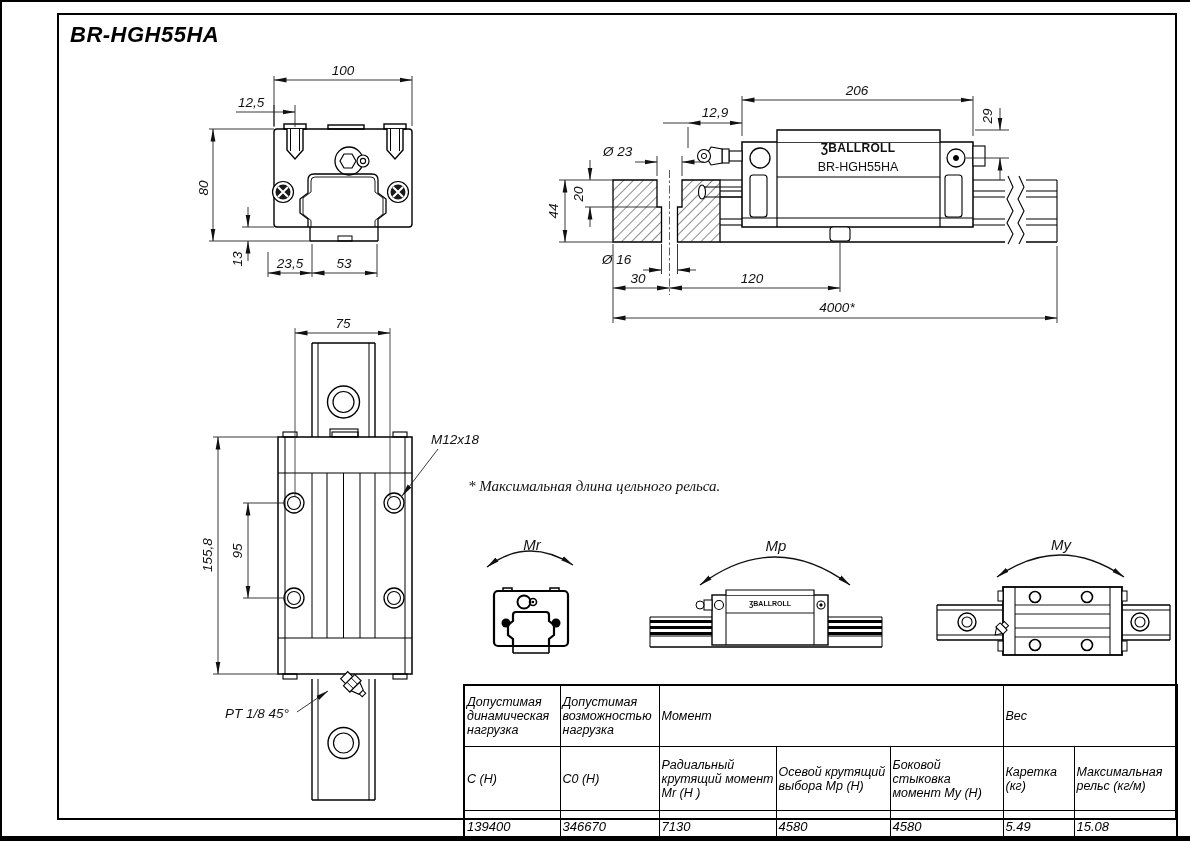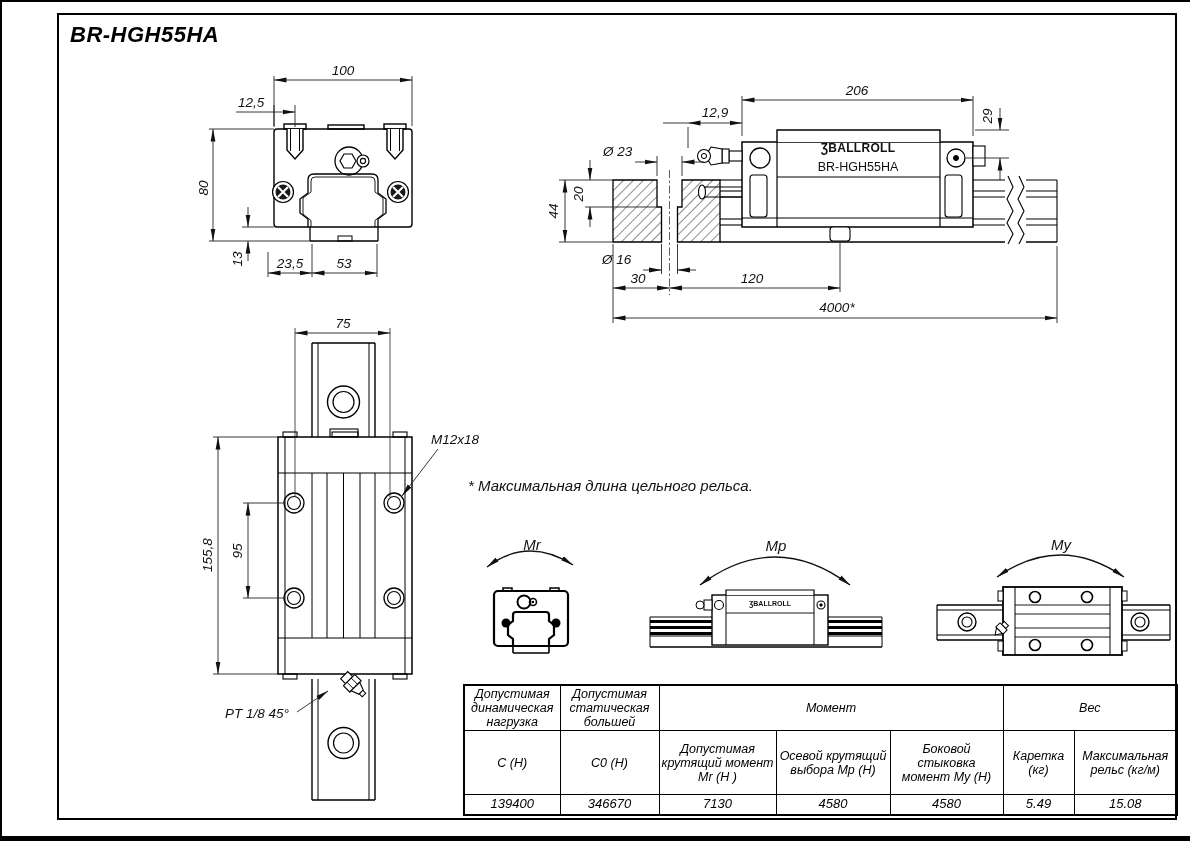--- a/index.html
+++ b/index.html
@@ -13,25 +13,25 @@
          font-size:22px;letter-spacing:.5px;color:#000;}
   svg{position:absolute;overflow:visible;}
   svg text{font-family:"Liberation Sans",sans-serif;font-style:italic;fill:#111;}
   .dim{font-size:13.5px;}
   .mlabel{font-size:15px;}
   .logo-t{font-size:12px;font-weight:bold;font-style:normal;letter-spacing:.3px;}
   .model-t{font-size:12.5px;font-style:normal;}
   .logo-tiny{font-size:7px;font-weight:bold;font-style:normal;}
   .notes{position:absolute;left:468px;top:477px;width:664px;color:#111;
          font-style:italic;font-size:15px;line-height:1.2;}
-  .notes .n1{margin-bottom:3px;}
+  .notes .n1{margin-bottom:3px;font-family:Liberation Serif, serif;}
   table.spec{position:absolute;left:463px;top:684px;border-collapse:collapse;
              table-layout:fixed;border:2.5px solid #000;color:#000;}
-  table.spec td{border:1.6px solid #000;text-align:center;vertical-align:middle;
-                font-style:italic;font-size:12.5px;line-height:1.12;padding:1px 2px;}
+  table.spec td{border:1.6px solid #000;text-align:left;vertical-align:middle;
+                font-style:italic;font-size:12.5px;line-height:1.12;padding:9px 2px;}
   table.spec td.val{font-size:13px;}
 </style>
 </head>
 <body>
 
 <div class="edge-top"></div>
 <div class="edge-left"></div>
 <div class="edge-bottom"></div>
 <div class="frame"></div>
 <div class="title">BR-HGH55HA</div>
@@ -379,28 +379,28 @@
       <col style="width:99px">
       <col style="width:117px">
     <col style="width:114px">
       <col style="width:113px">
       <col style="width:71px">
       <col style="width:103px">
   </colgroup>
   <tbody>
       <tr style="height:42px">
     <td>Допустимая динамическая нагрузка</td>
-    <td>Допустимая статическая большей</td>
+    <td>Допустимая возможностью нагрузка</td>
     <td colspan="3">Момент</td>
     <td colspan="2">Вес</td>
   </tr>
   <tr style="height:64px">
     <td>C (Н)</td>
     <td>C0 (Н)</td>
-    <td>Допустимая крутящий момент Mr (Н )</td>
+    <td>Радиальный крутящий момент Mr (Н )</td>
     <td>Осевой крутящий выбора Mp (Н)</td>
     <td>Боковой стыковка момент My (Н)</td>
     <td>Каретка (кг)</td>
     <td>Максимальная рельс (кг/м)</td>
   </tr>
   <tr style="height:20px">
     <td class="val">139400</td>
     <td class="val">346670</td>
     <td class="val">7130</td>
     <td class="val">4580</td>

